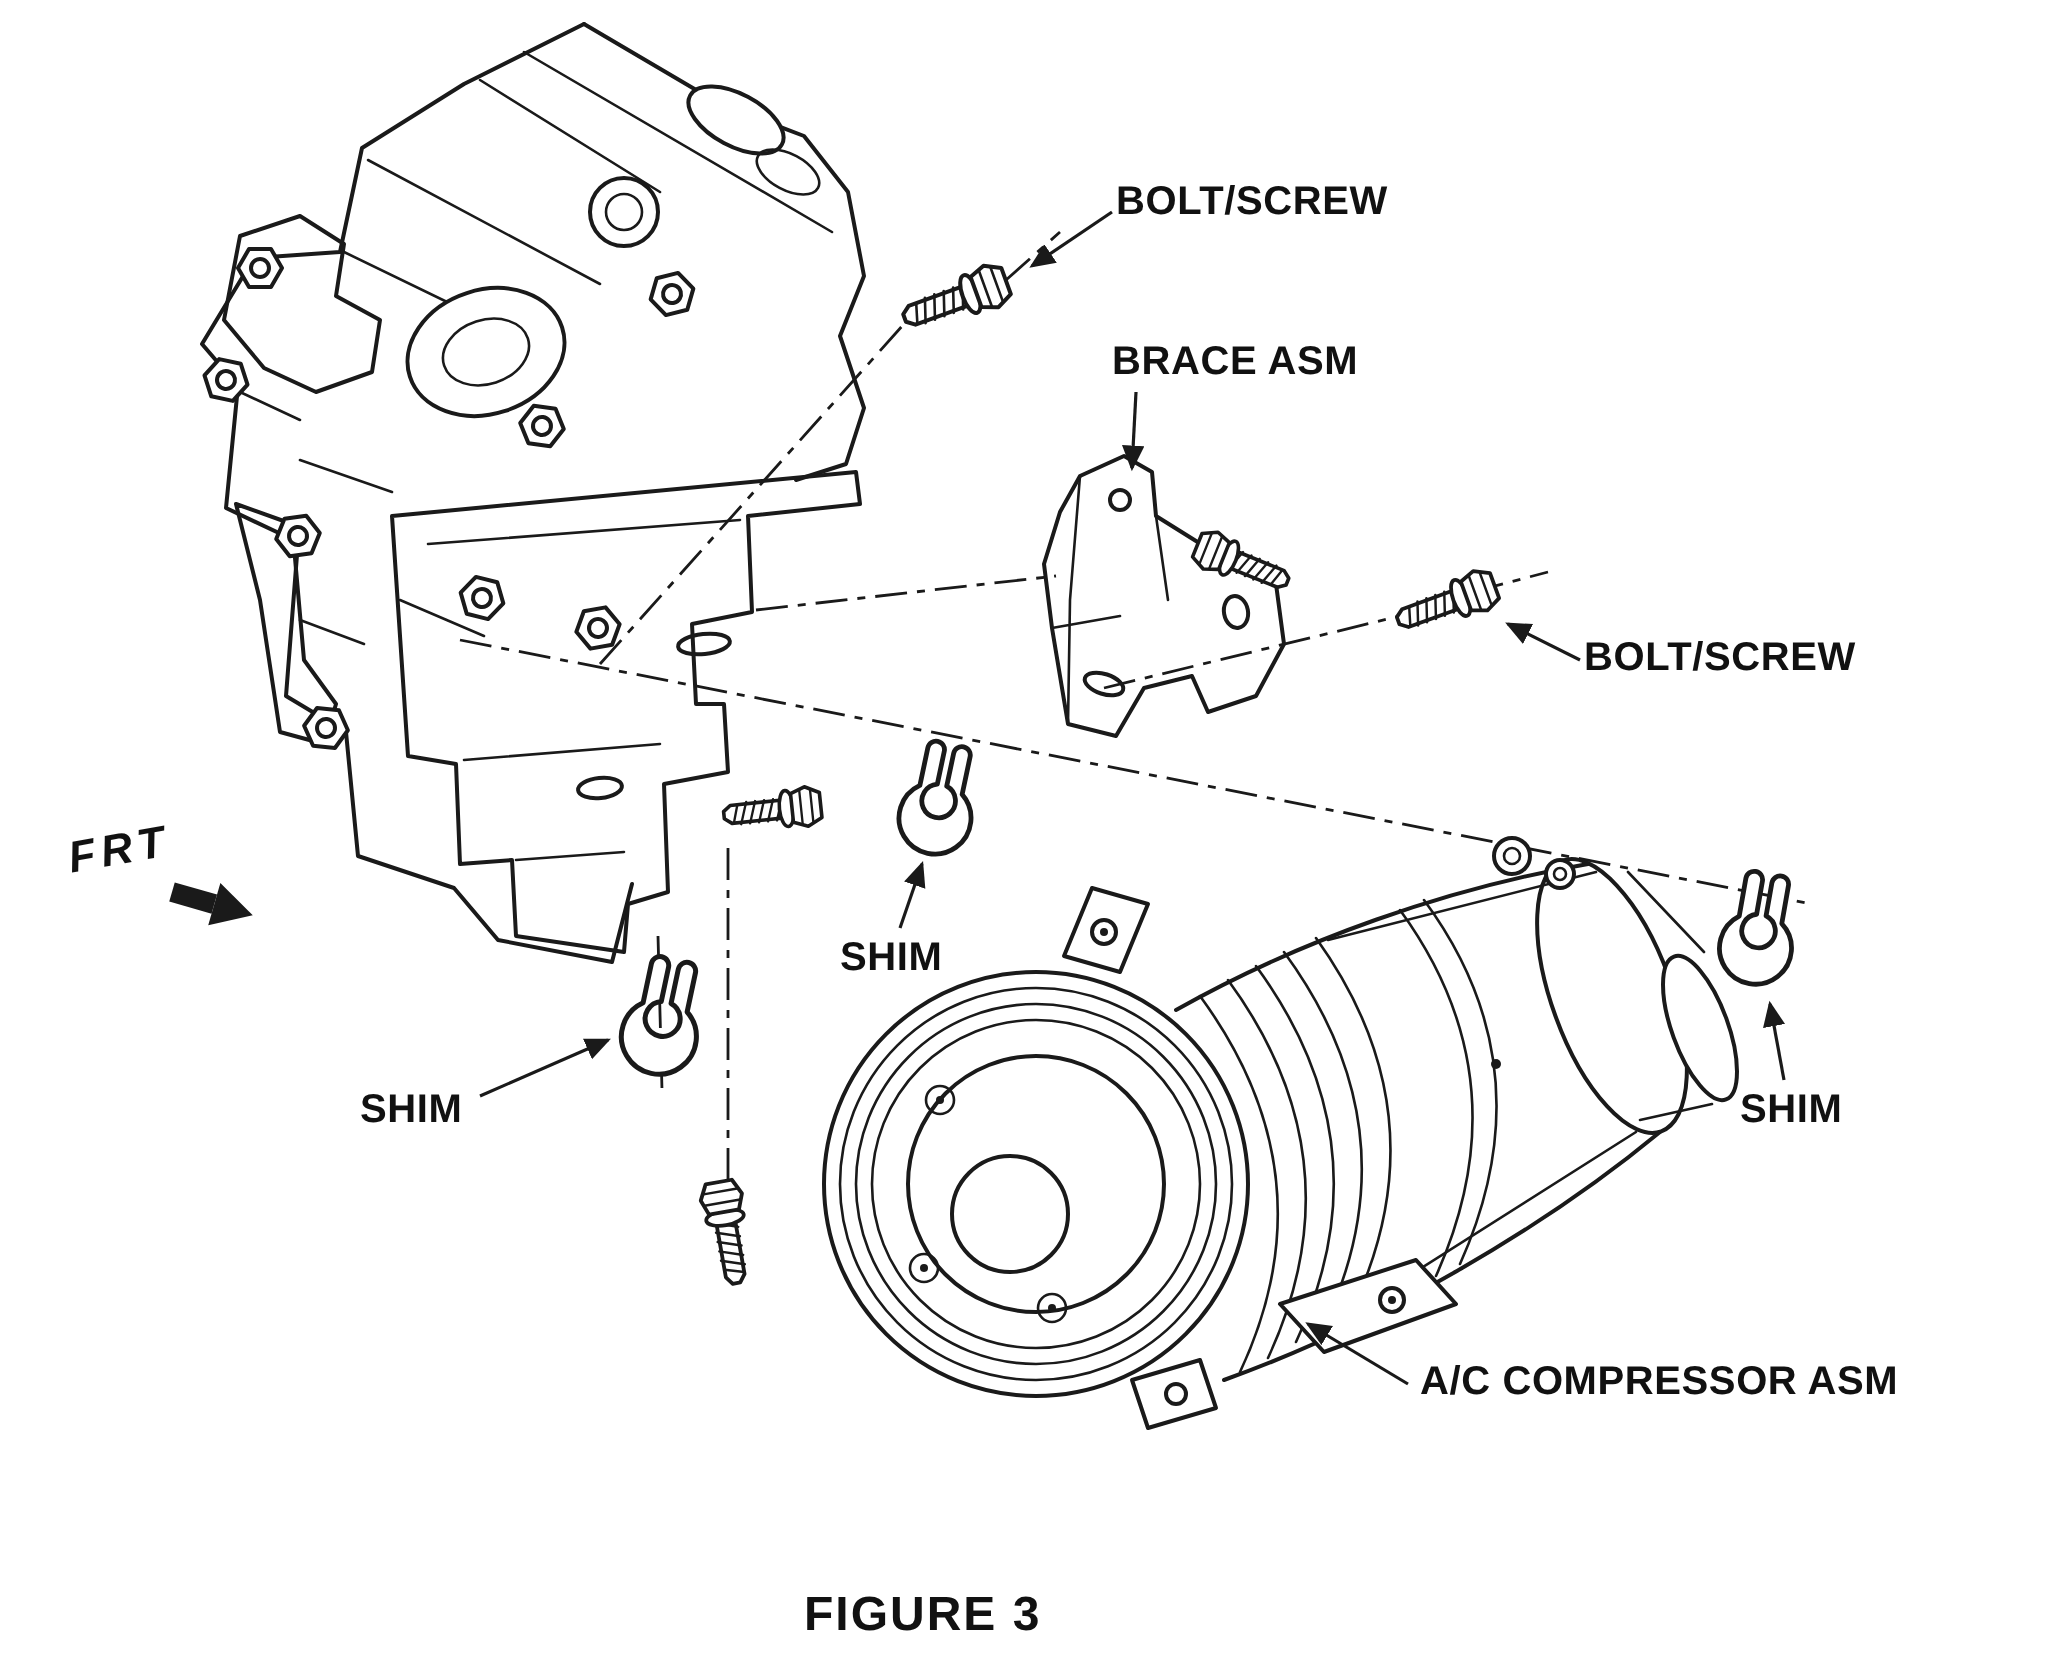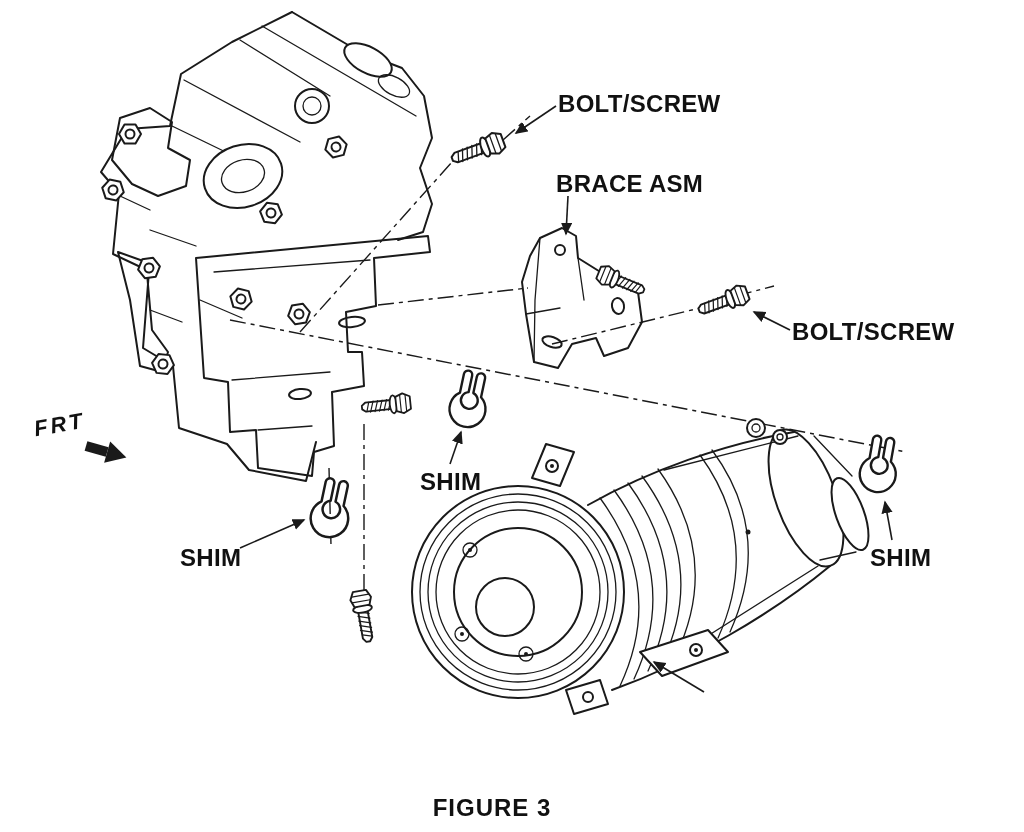--- a/index.html
+++ b/index.html
@@ -8,29 +8,29 @@
     font-family:"Liberation Sans", sans-serif;color:#111;
   }
   svg{position:absolute;left:0;top:0;}
   .ln{stroke:#1a1a1a;fill:none;stroke-width:2;stroke-linecap:round;stroke-linejoin:round;}
   .thin{stroke-width:1.3;}
   .fw{fill:#ffffff;}
   .ink{fill:#1a1a1a;stroke:none;}
   .dash path{stroke:#1a1a1a;fill:none;stroke-width:1.4;stroke-dasharray:16 5 4 5;}
   .leader path{stroke:#1a1a1a;fill:none;stroke-width:1.6;}
   .lbl{
-    position:absolute;font-weight:bold;font-size:24px;letter-spacing:0.3px;
+    position:absolute;font-weight:bold;font-size:20px;letter-spacing:0.3px;
     white-space:nowrap;color:#111;
   }
   .frt{
     position:absolute;left:34px;top:412px;font-weight:bold;font-style:italic;
     font-size:22px;letter-spacing:3px;transform:rotate(-10deg);color:#111;
   }
   .caption{
-    position:absolute;left:402px;top:794px;width:180px;text-align:center;
+    position:absolute;left:402px;top:794px;width:180px;text-align:left;
     font-weight:bold;font-size:24px;letter-spacing:1px;color:#111;
   }
 </style>
 </head>
 <body>
 
 <div class="stage">
 
   <svg width="1024" height="832" viewBox="0 0 1024 832">
     <defs>
@@ -169,16 +169,17 @@
       <polygon class="ink" points="22,-11 42,0 22,11"></polygon>
     </g>
   </svg>
 
   <div class="lbl" style="left:558px;top:90px;">BOLT/SCREW</div>
   <div class="lbl" style="left:556px;top:170px;text-align:center;">BRACE ASM</div>
   <div class="lbl" style="left:792px;top:318px;">BOLT/SCREW</div>
   <div class="lbl" style="left:420px;top:468px;">SHIM</div>
   <div class="lbl" style="left:180px;top:544px;">SHIM</div>
   <div class="lbl" style="left:870px;top:544px;">SHIM</div>
+  <div class="lbl" style="left:710px;top:680px;">A/C COMPRESSOR ASM</div>
 
   <div class="frt">FRT</div>
   <div class="caption">FIGURE 3</div>
 </div>
 
 </body></html>

